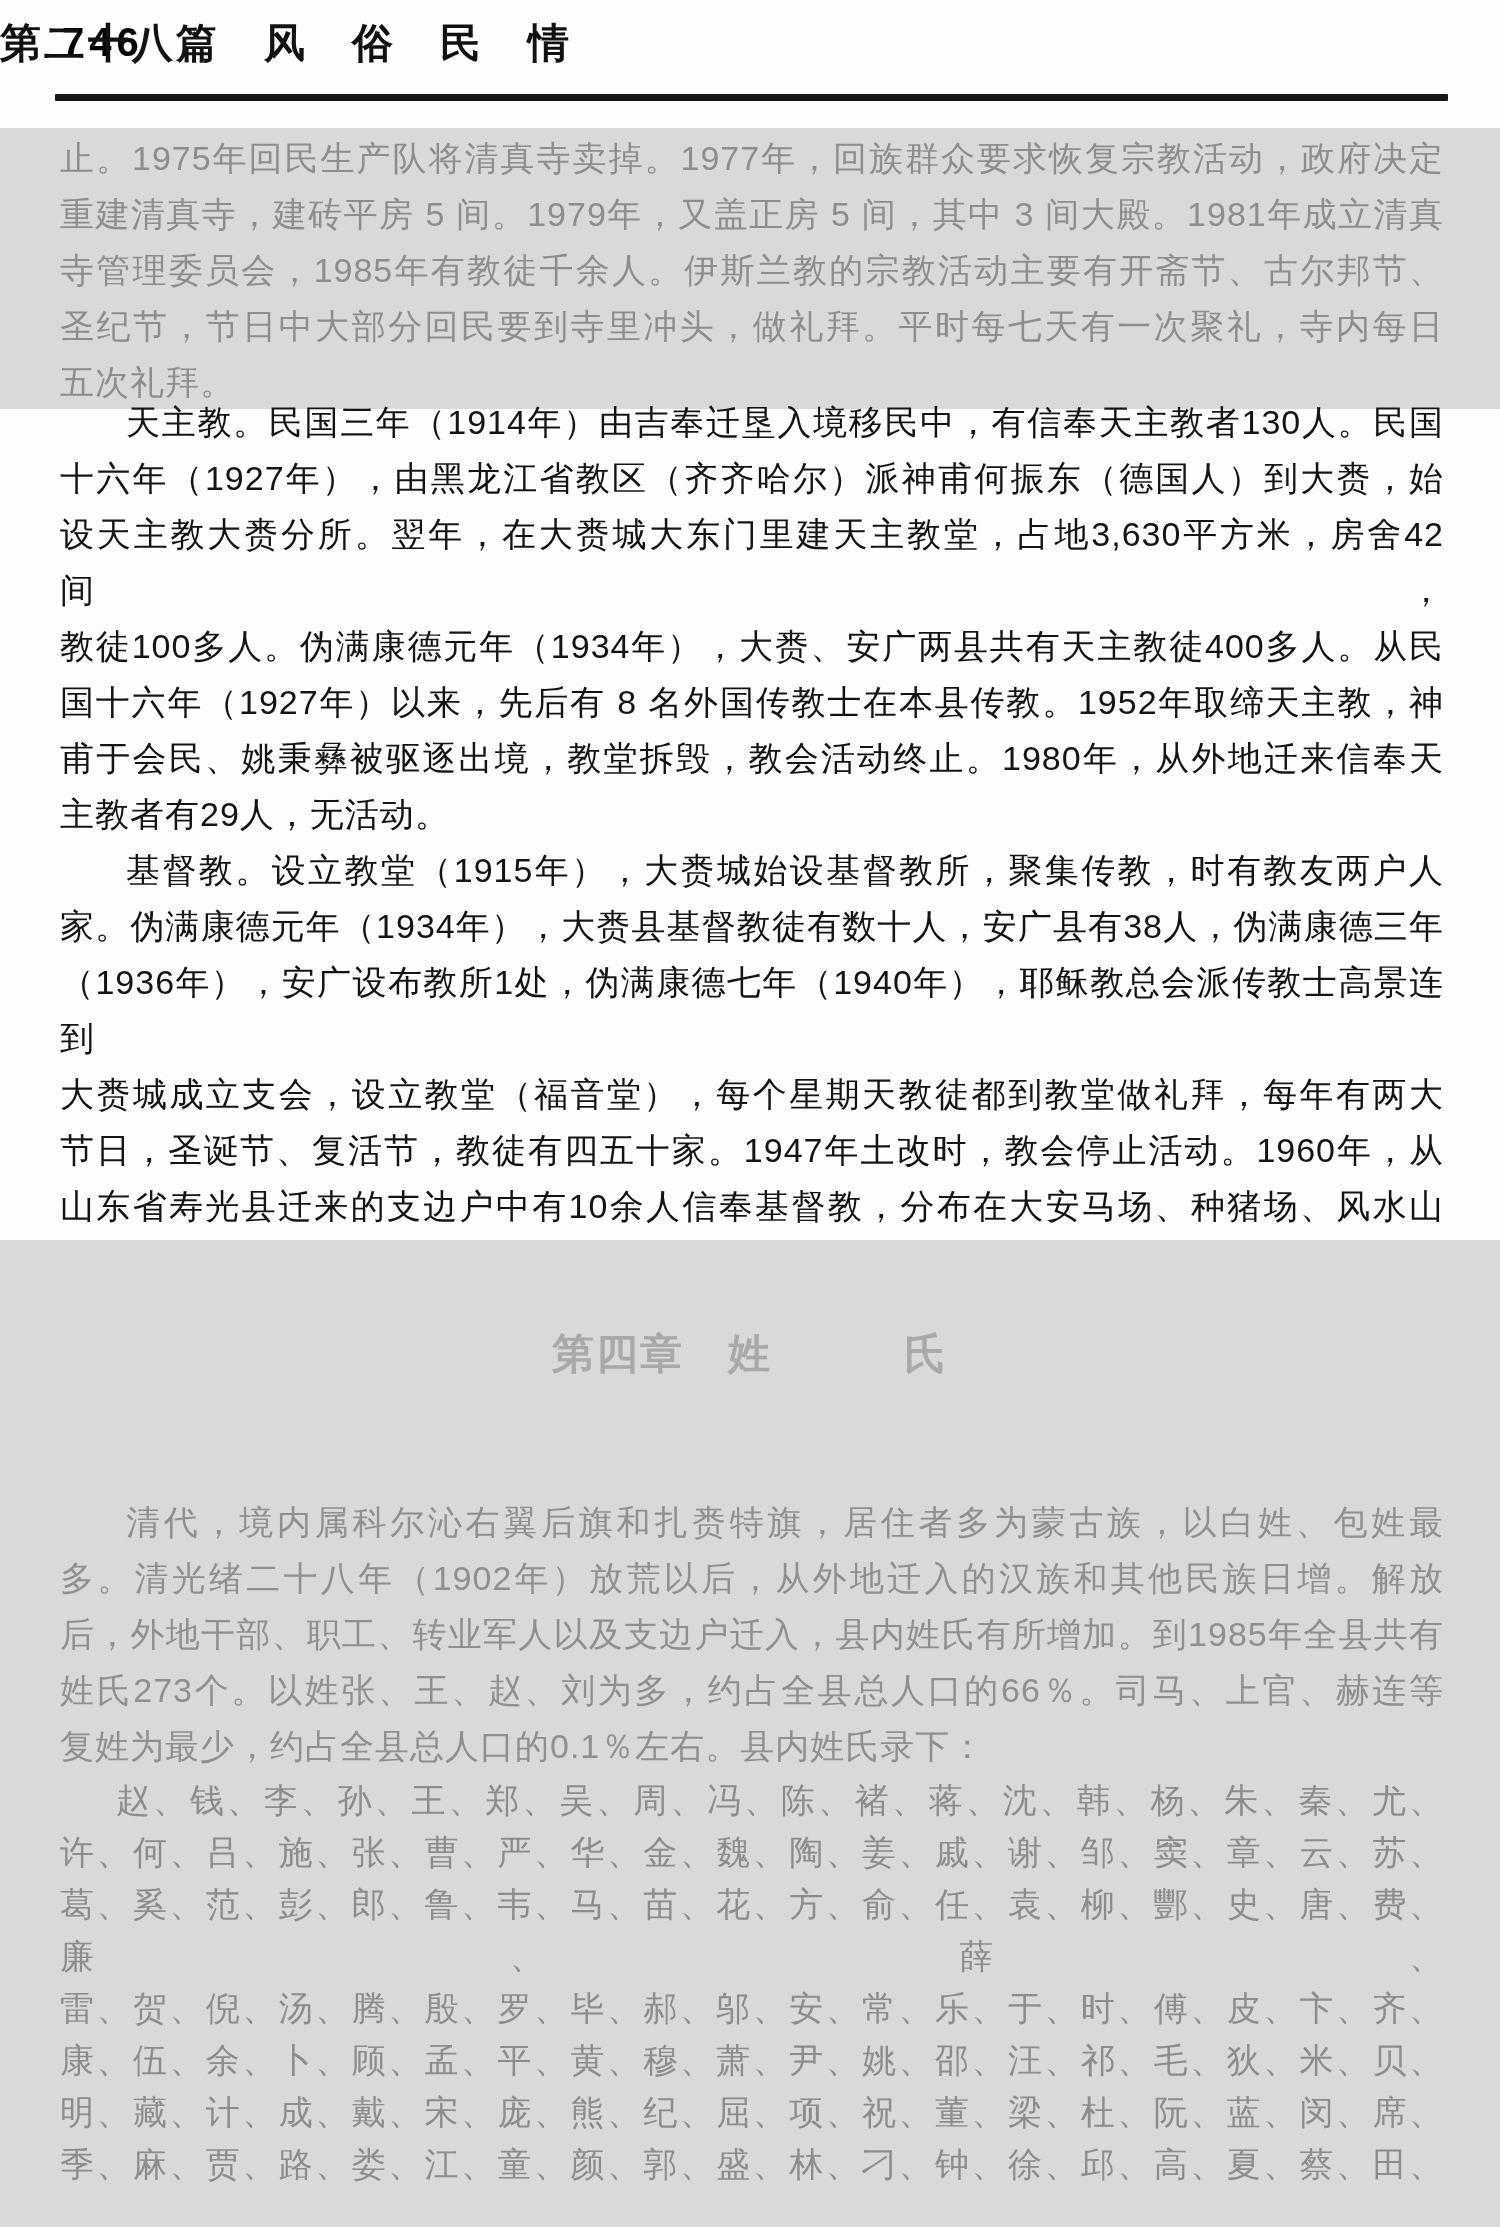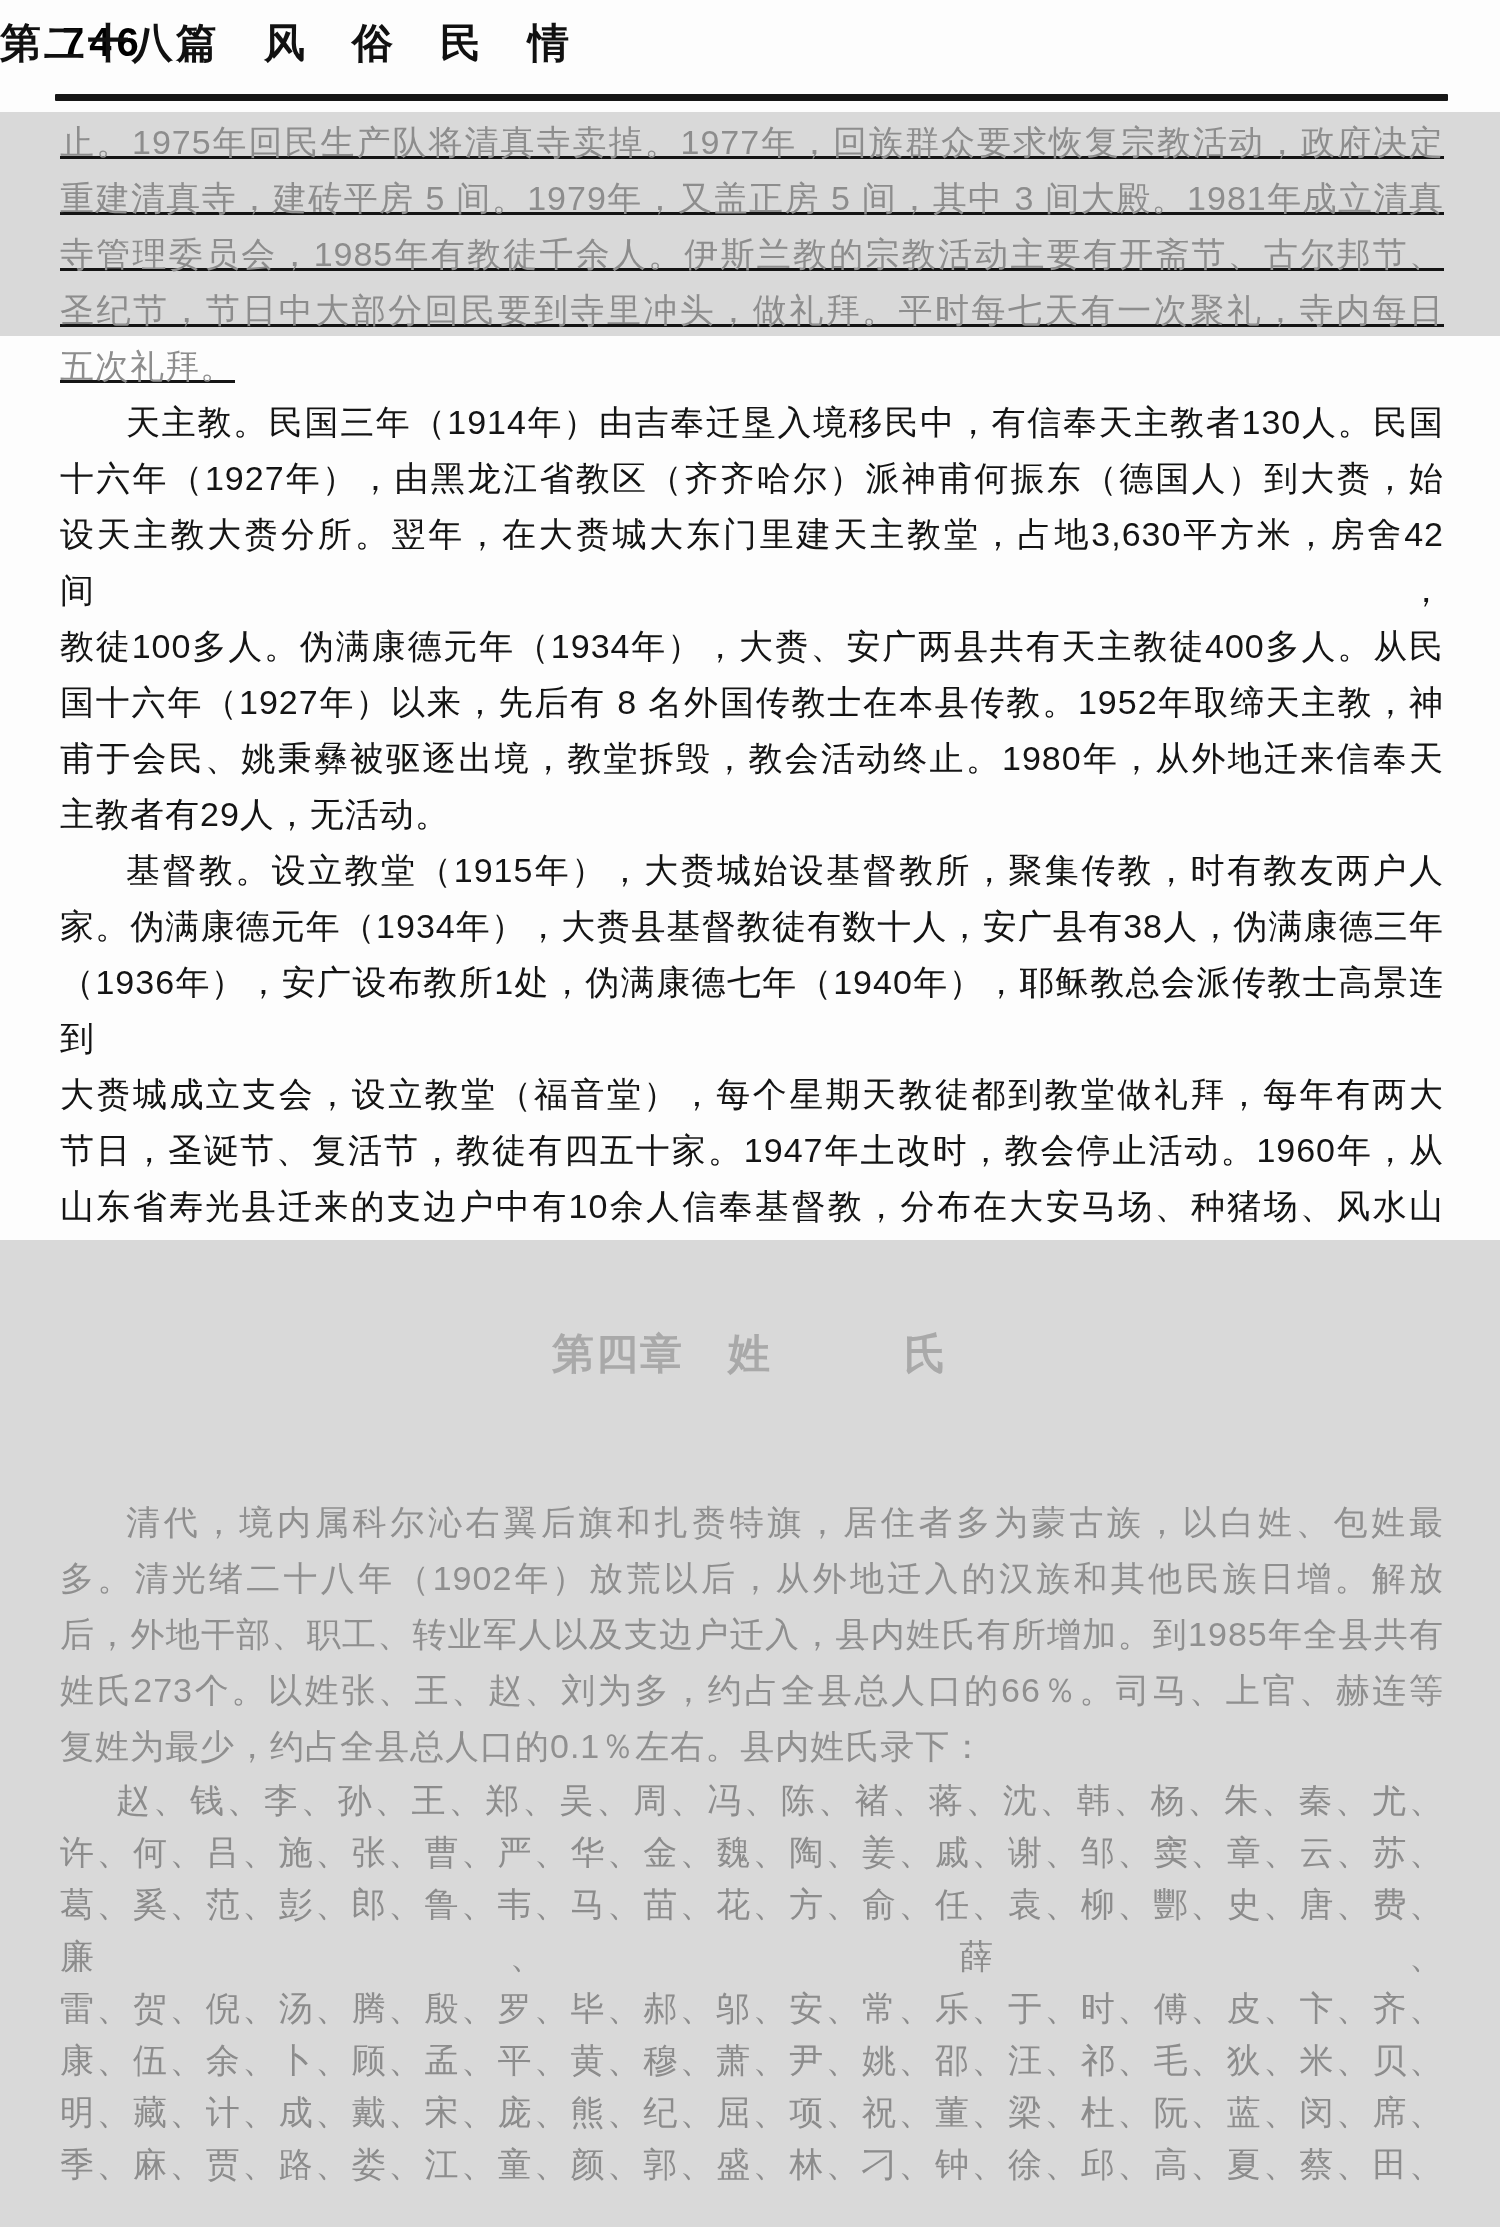--- a/index.html
+++ b/index.html
@@ -33,21 +33,21 @@
     white-space:normal;
   }
   .end { text-align-last:left; }
   .ind { text-indent:66px; }
   .ind-s { text-indent:56px; }
   
   .gray-band {
     position:absolute; left:0; right:0;
     background:#d9d9d9;
   }
-  .band-top { top:112px; height:224px;text-decoration:underline; }
+  .band-top { top:128px; height:281px; }
   .band-top .inner { padding:2px 56px 0 60px; color:#8d8d8d; }
   
   .ink-section {
     position:absolute; left:60px; right:56px; top:394px;
     color:#141414;
   }
   .ink-section .bl { letter-spacing:1px; }
   .band-bottom { top:1240px; bottom:0; }
   .chapter-heading {
     margin-top:84px;

